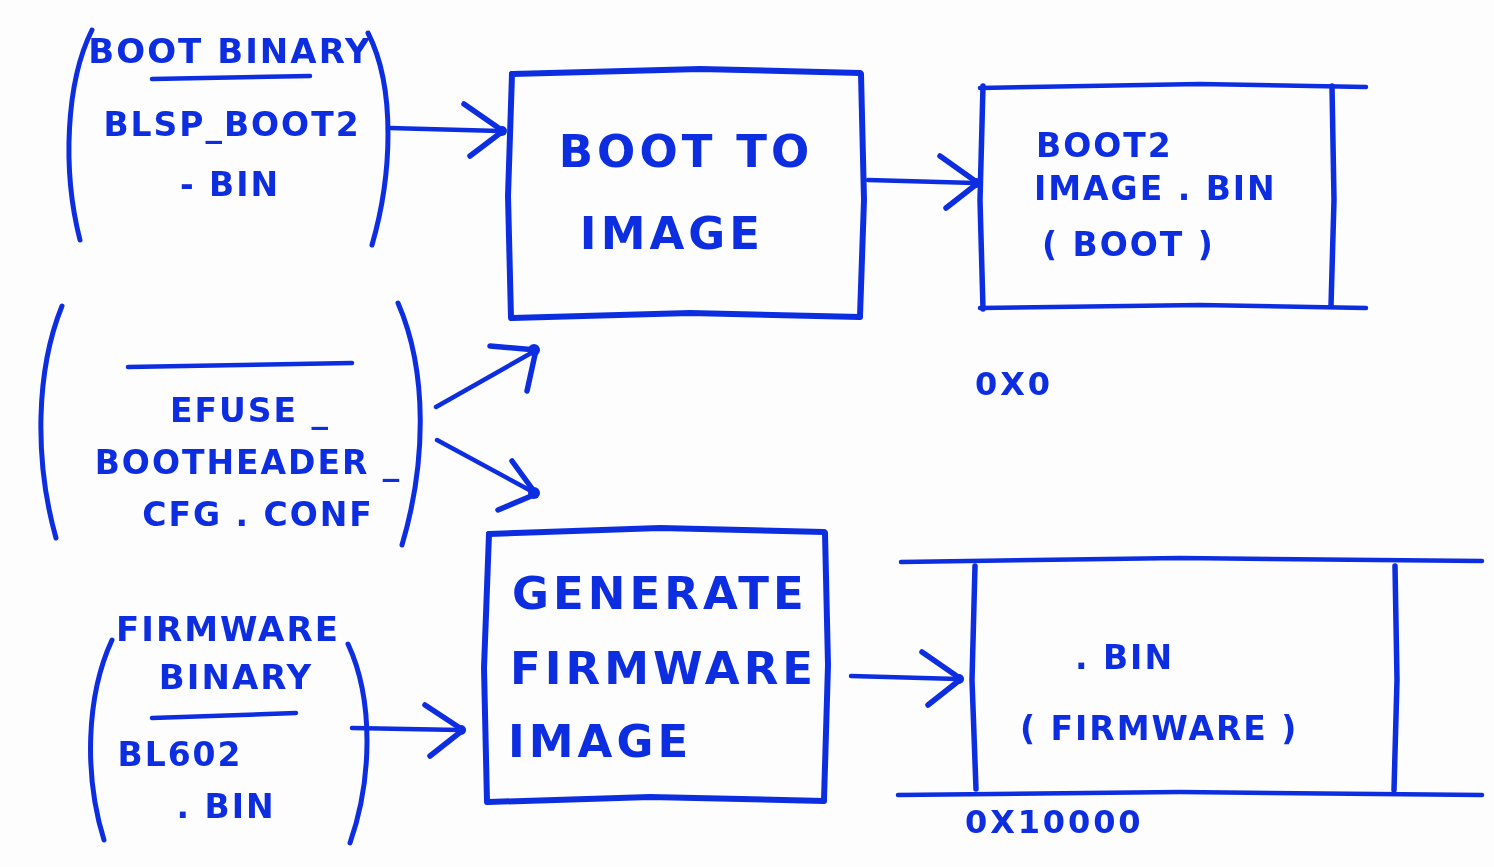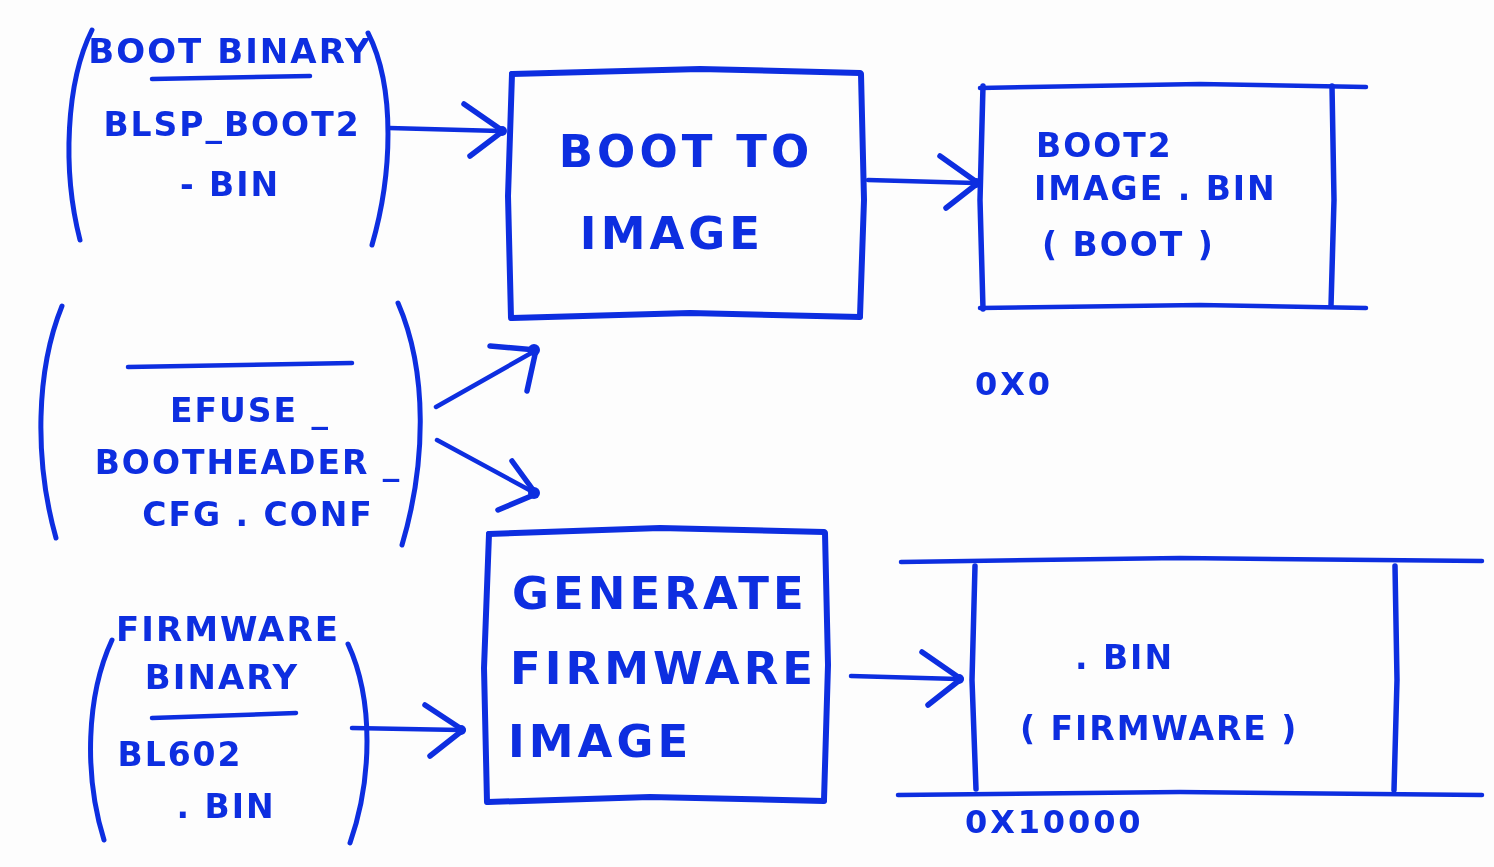--- a/index.html
+++ b/index.html
@@ -154,21 +154,21 @@
 
   <div class="lbl t-title center grp-text" style="left:230px; top:34px;">BOOT BINARY</div>
   <div class="lbl t-file center grp-text" style="left:232px; top:108px;">BLSP_BOOT2</div>
   <div class="lbl t-file center grp-text" style="left:230px; top:168px;">- BIN</div>
 
   <div class="lbl t-file center grp-text" style="left:250px; top:394px;">EFUSE _</div>
   <div class="lbl t-file center grp-text" style="left:248px; top:446px;">BOOTHEADER _</div>
   <div class="lbl t-file center grp-text" style="left:258px; top:498px;">CFG . CONF</div>
 
   <div class="lbl t-title center grp-text" style="left:228px; top:612px;">FIRMWARE</div>
-  <div class="lbl t-title center grp-text" style="left:222px; top:660px;">BINARY</div>
+  <div class="lbl t-title center grp-text" style="left:236px; top:660px;">BINARY</div>
   <div class="lbl t-file center grp-text" style="left:180px; top:738px;">BL602</div>
   <div class="lbl t-file center grp-text" style="left:226px; top:790px;">. BIN</div>
 
   <div class="lbl t-proc center" style="left:686px; top:128px;">BOOT TO</div>
   <div class="lbl t-proc center" style="left:672px; top:210px;">IMAGE</div>
 
   <div class="lbl t-proc" style="left:512px; top:570px;">GENERATE</div>
   <div class="lbl t-proc" style="left:510px; top:645px;">FIRMWARE</div>
   <div class="lbl t-proc" style="left:508px; top:718px;">IMAGE</div>
 

